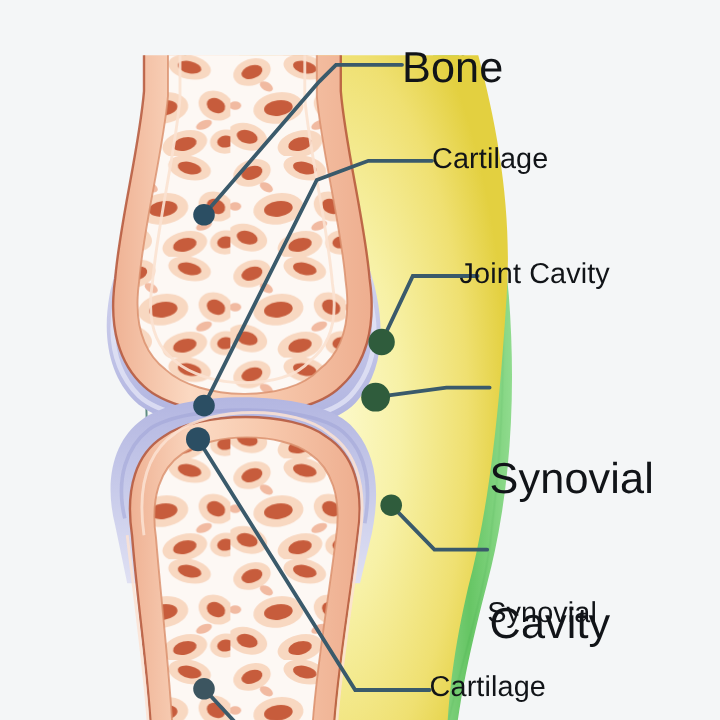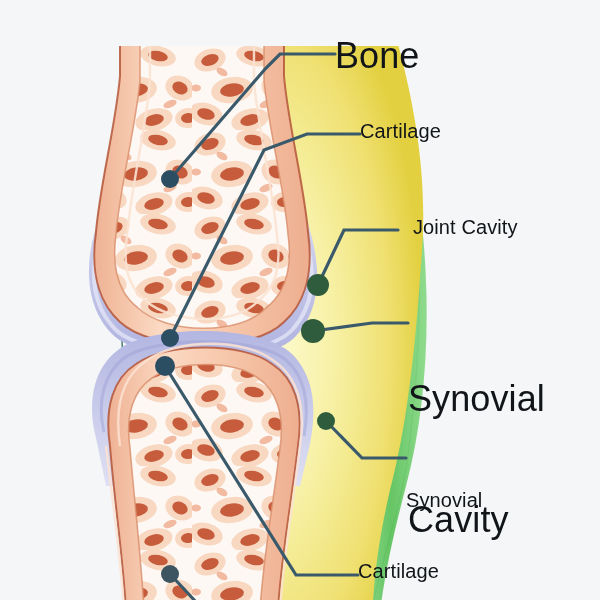--- a/index.html
+++ b/index.html
@@ -11,21 +11,21 @@
   }
   #stage{position:absolute;inset:0;width:600px;height:600px;margin-top:46px;}
   svg#diagram{position:absolute;left:0;top:0;width:600px;height:600px;display:block;}
   .lbl{
     position:absolute;
     color:#111418;
     white-space:pre;
     line-height:1.12;
     letter-spacing:0.1px;
   }
-  .lbl-sm{font-size:20px;}
+  .lbl-sm{font-size:24px;}
   .lbl-lg{font-size:36px;}
 </style>
 </head>
 <body style="background: rgb(244, 246, 247);">
 
 <div id="stage">
 
 <svg id="diagram" viewBox="0 0 600 600" xmlns="http://www.w3.org/2000/svg">
   <defs>
     <radialGradient id="gFluid" cx="38%" cy="50%" r="62%">
@@ -240,21 +240,21 @@
     <circle cx="326" cy="375" r="9" fill="#2f5c3c"></circle>
     <circle cx="165" cy="320" r="10" fill="#2b4e63"></circle>
     <circle cx="170" cy="528" r="9" fill="#3c5560"></circle>
   </g>
 </svg>
 
 <div class="lbl lbl-lg" style="left:335px;top:-10px;">Bone</div>
 
 <div class="lbl lbl-sm" style="left:360px;top:74px;">Cartilage</div>
 
-<div class="lbl lbl-sm" style="left:413px;top:170px;">Joint Cavity</div>
+<div class="lbl lbl-sm" style="left:383px;top:170px;">Joint Cavity</div>
 
 <div class="lbl lbl-lg" style="left:408px;top:252px;text-align:left;">
   <div>Synovial</div>
   <div>Cavity</div>
 </div>
 
 <div class="lbl lbl-sm" style="left:406px;top:398px;">
   <div>Synovial</div>
 </div>
 

